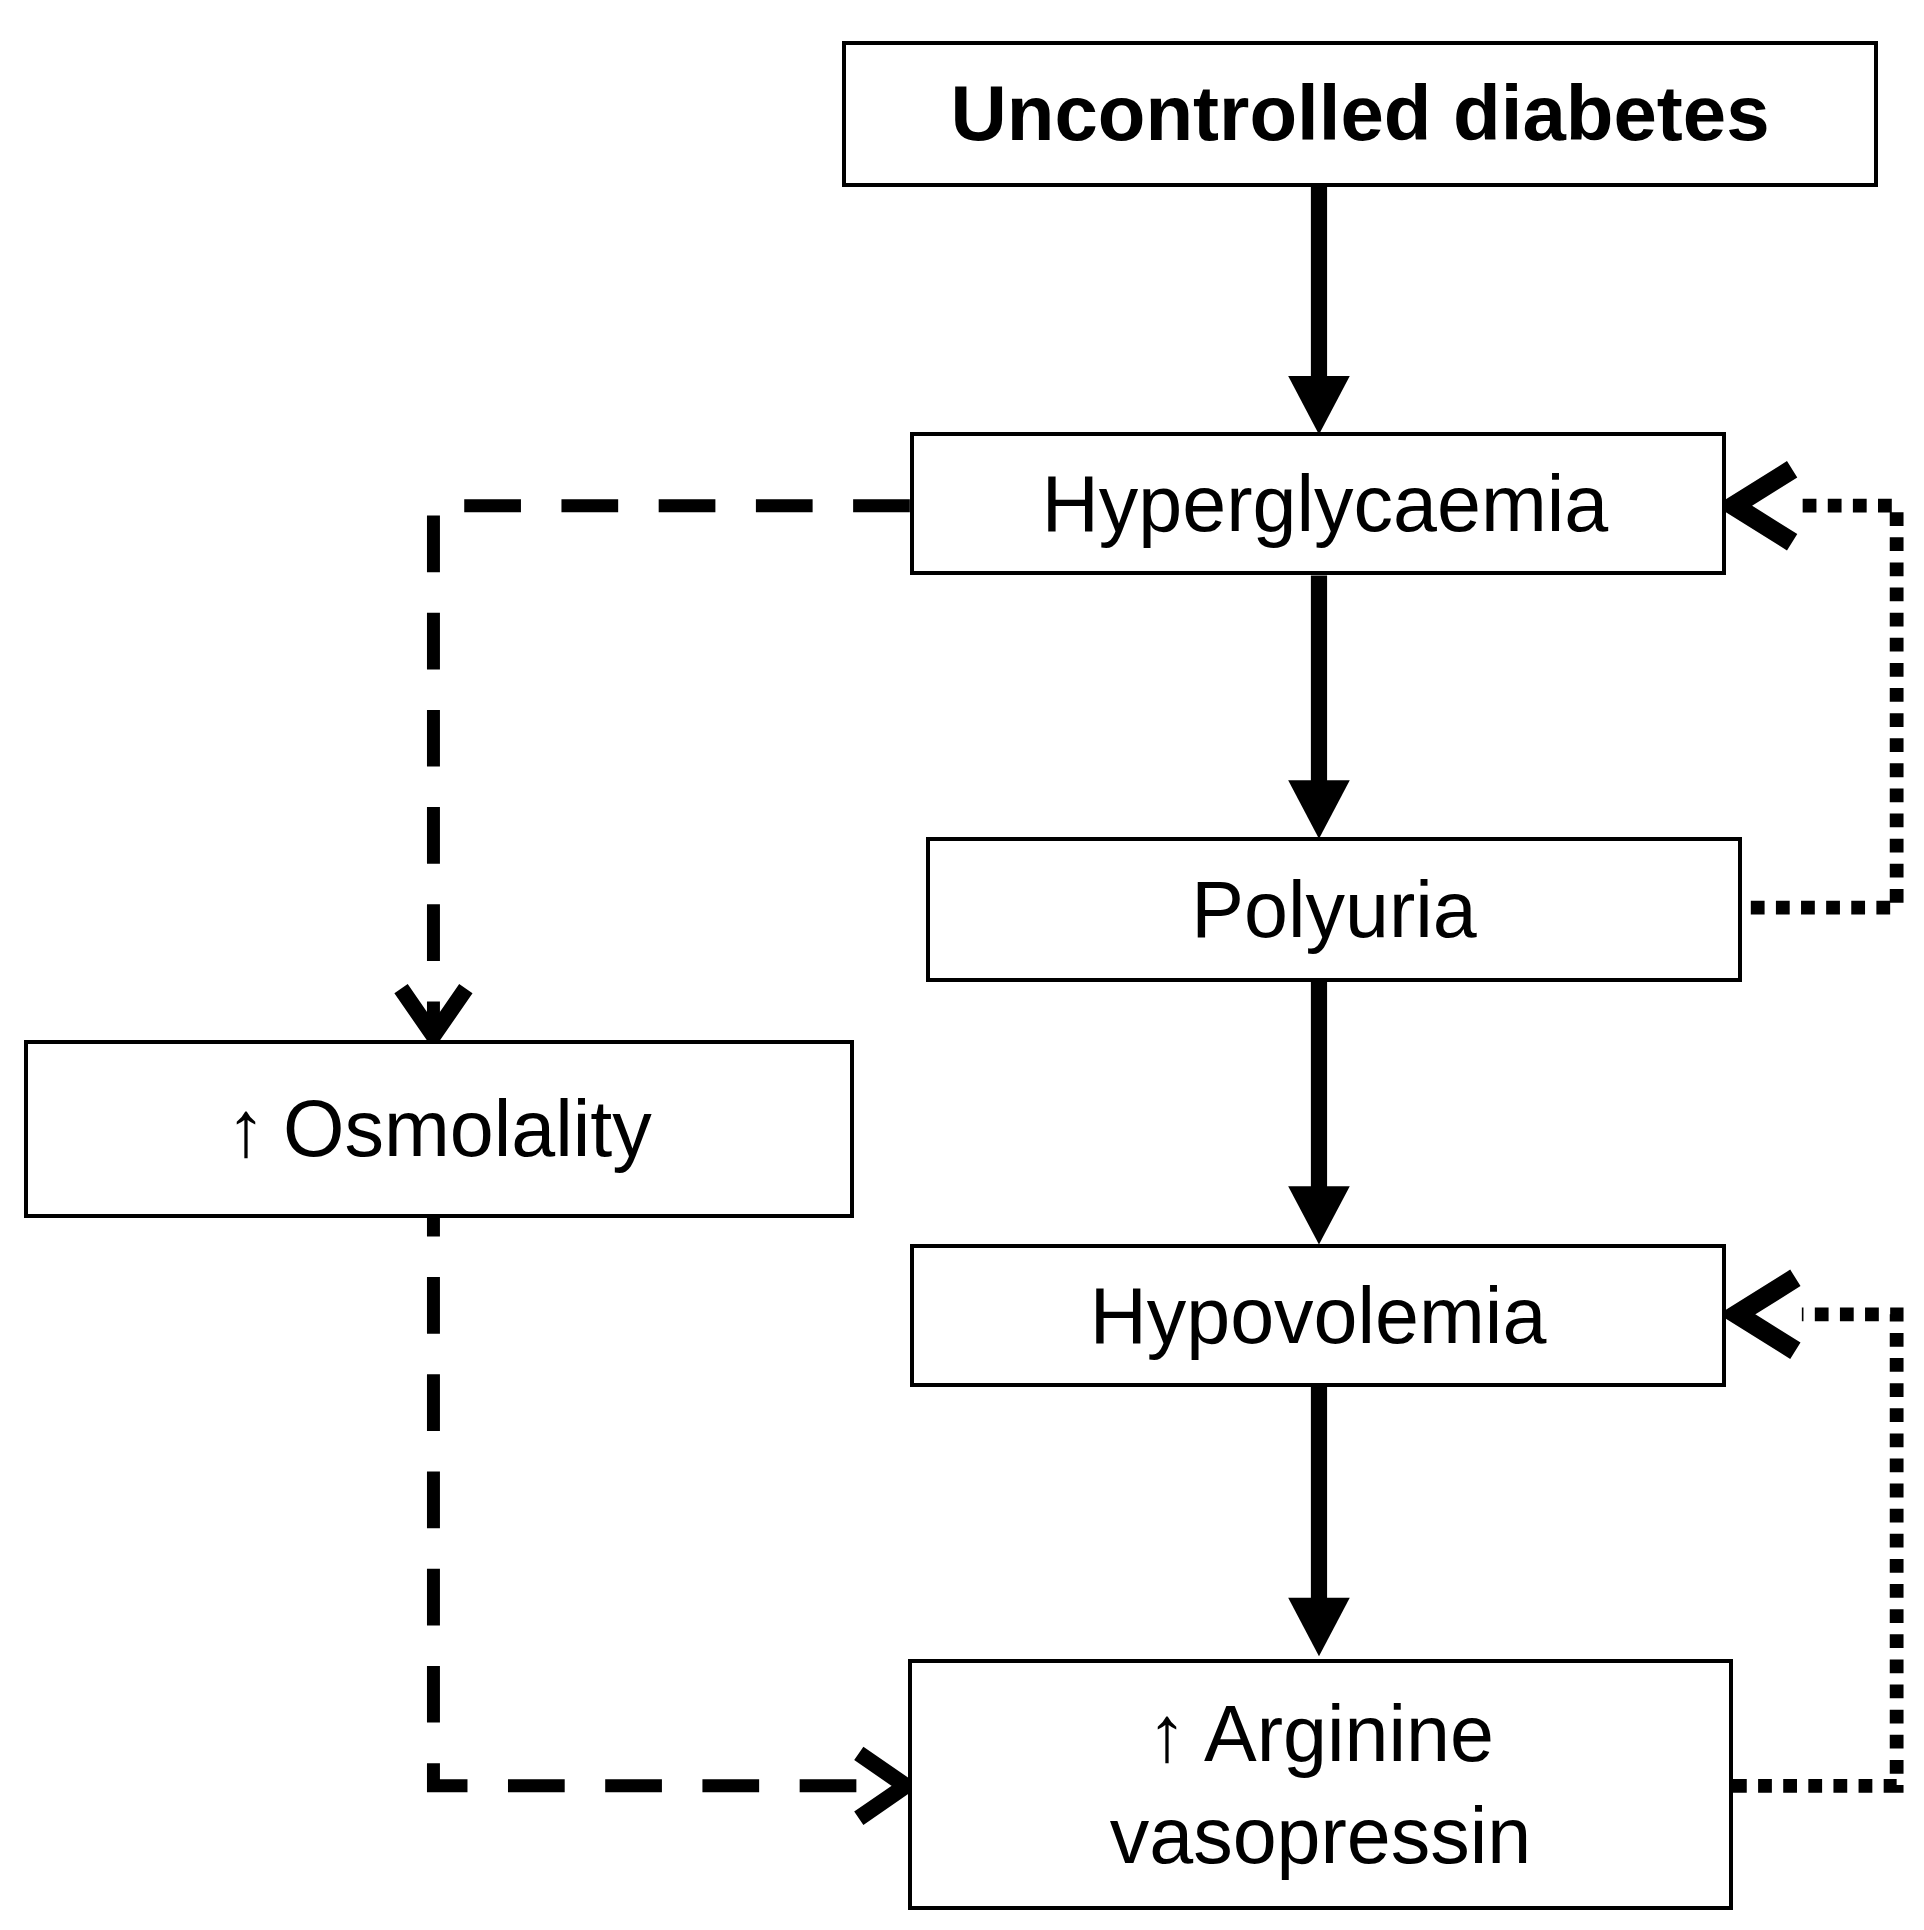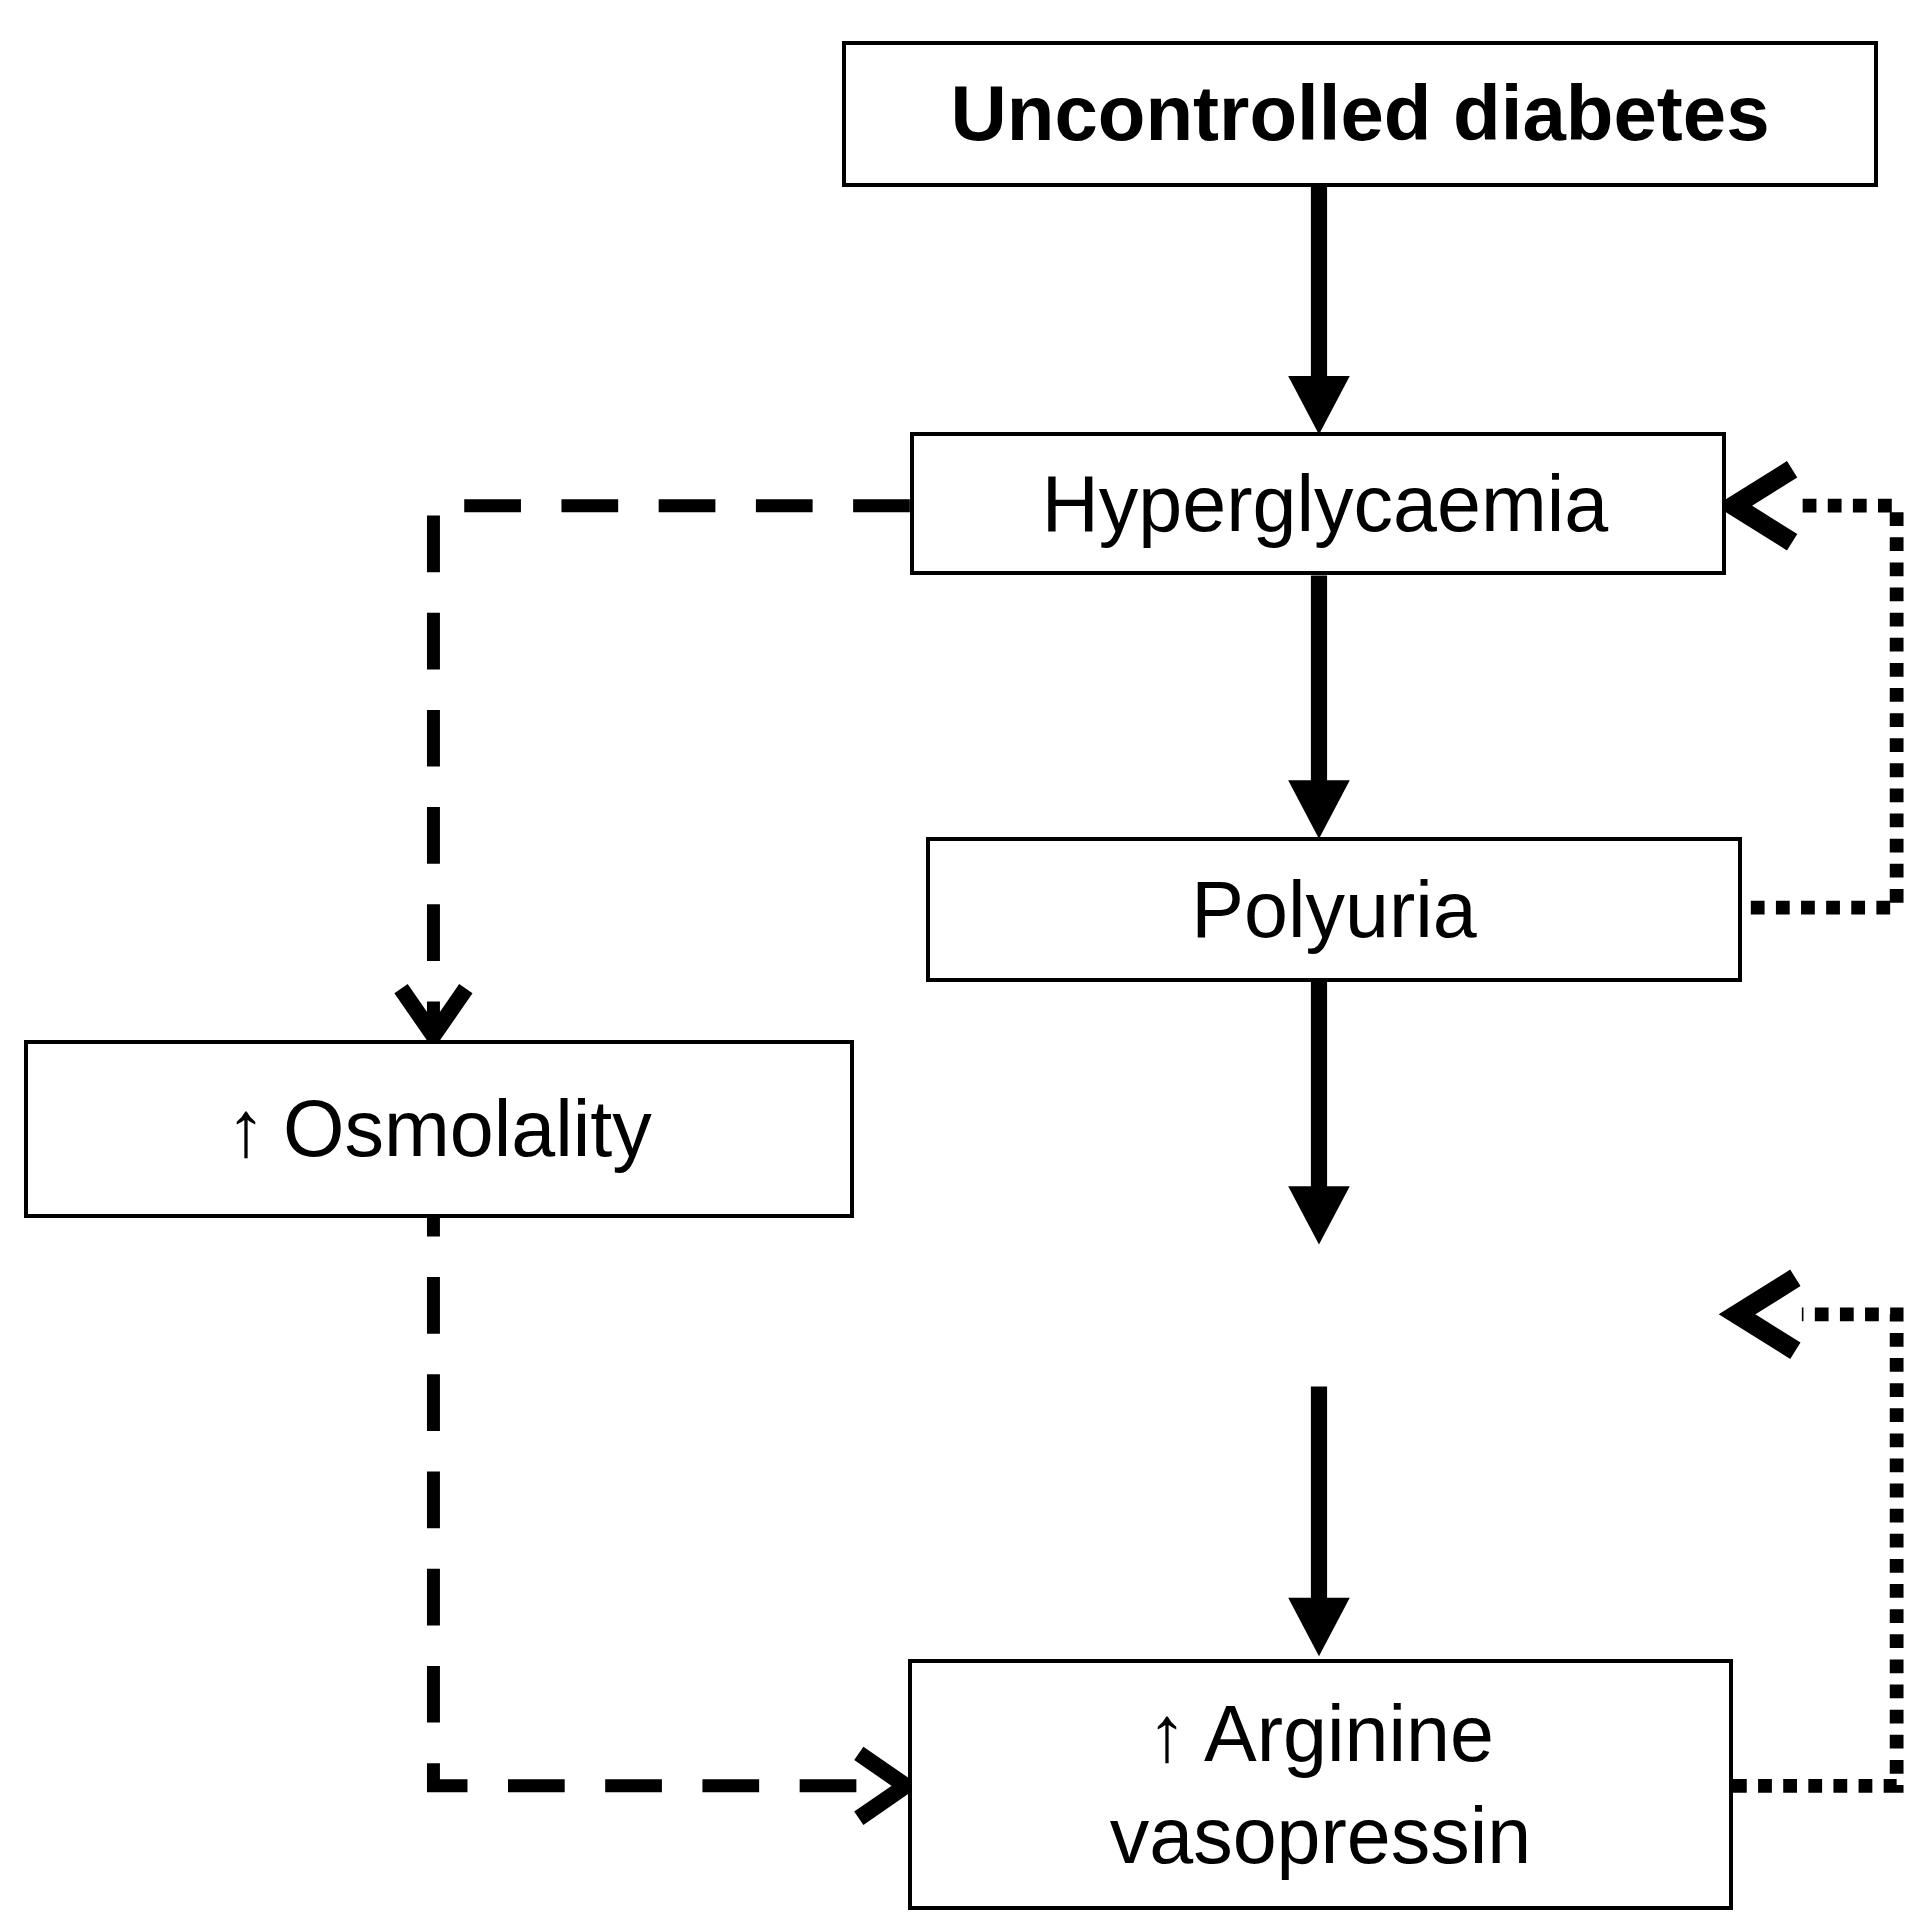--- a/index.html
+++ b/index.html
@@ -115,20 +115,23 @@
   </div>
 
   <div class="node" id="node-hyperglycaemia">
     <span class="node-label">Hyperglycaemia</span>
   </div>
 
   <div class="node" id="node-polyuria">
     <span class="node-label">Polyuria</span>
   </div>
 
+  <div class="node" id="node-hypovolemia">
+    <span class="node-label">Hypovolemia</span>
+  </div>
 
   <div class="node" id="node-arginine">
     <span class="node-label"><span class="up-arrow">↑</span><span>Arginine
 vasopressin</span></span>
   </div>
 
   <div class="node" id="node-osmolality">
     <span class="node-label"><span class="up-arrow">↑</span><span>Osmolality</span></span>
   </div>
 

